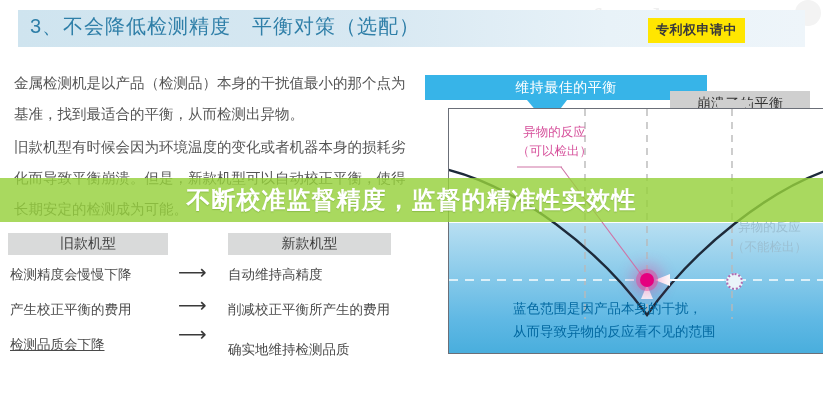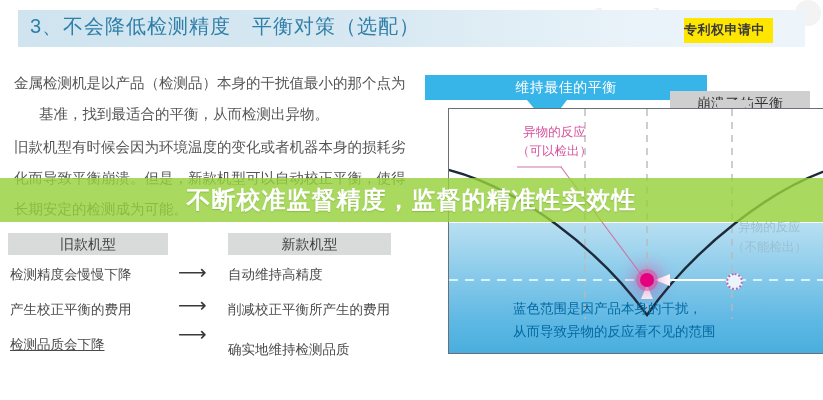--- a/index.html
+++ b/index.html
@@ -58,27 +58,27 @@
     font-size: 20px;
     color: #2f7fa8;
     letter-spacing: 1px;
     white-space: nowrap;
     z-index: 3;
   }
 
   
   .patent-badge {
     position: absolute;
-    left: 684px;
+    left: 648px;
     top: 18px;
     background: #ffe600;
     color: #3a3a3a;
     font-size: 13px;
     font-weight: bold;
-    padding: 3px 8px 4px 0;
+    padding: 3px 8px 4px 8px;
     letter-spacing: 0.5px;
     white-space: nowrap;
     z-index: 4;
   }
 
   
   .left-col {
     position: absolute;
     left: 0;
     top: 55px;
@@ -89,40 +89,41 @@
   .para {
     position: absolute;
     left: 14px;
     width: 400px;
     font-size: 14.5px;
     color: #555555;
     line-height: 31px;
     white-space: nowrap;
   }
   .p1 { top: 13px; }
-  .p2 { top: 44px; margin-left: 25px; }
+  .p2 { top: 44px; }
   .p3 { top: 77px; }
   .p4 { top: 108px; font-family: Liberation Serif, serif; }
   .p5 { top: 139px; }
 
   
   .cmp {
     position: absolute;
     left: 0;
     top: 178px;
     width: 420px;
   }
   .cmp-head {
     position: absolute;
     background: #d9dada;
     color: #3e3e3e;
     font-size: 14px;
     text-align: center;
     line-height: 22px;
     height: 22px;
+    font-family: Liberation Serif, serif;
   }
   .cmp-head-old { left: 8px; top: 0px; width: 160px; }
   .cmp-head-new { left: 228px; top: 0px; width: 163px; }
 
   .cmp-cell {
     position: absolute;
     font-size: 13.5px;
     color: #4a4a4a;
     white-space: nowrap;
   }

